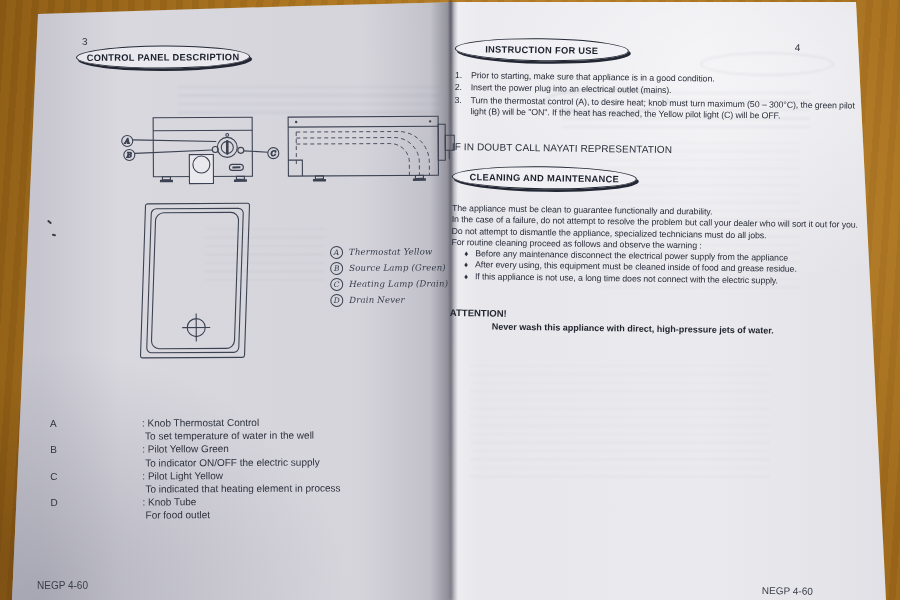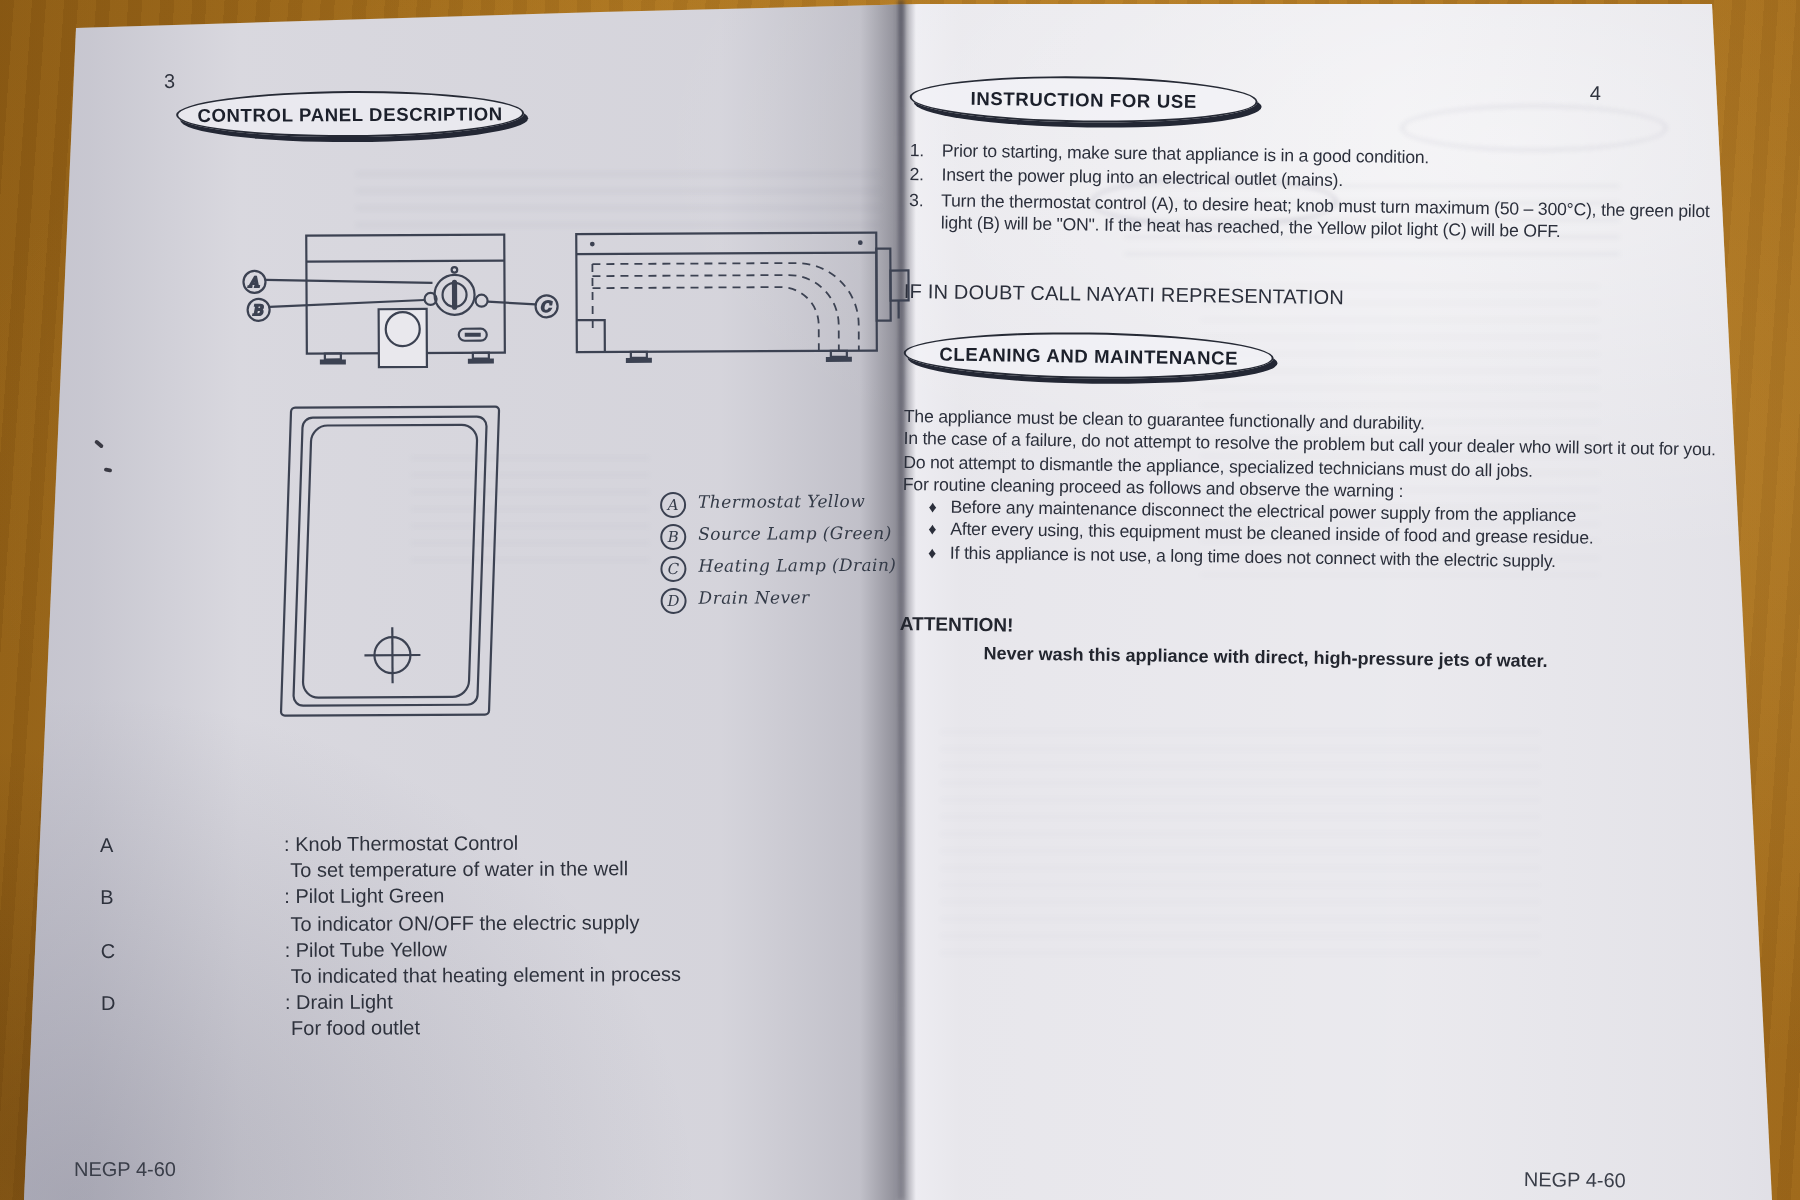--- a/index.html
+++ b/index.html
@@ -83,21 +83,21 @@
 <div class="bleed" style="left:600px;top:142px;width:200px;height:150px;opacity:.22;"></div>
 <div class="bleed" style="left:470px;top:365px;width:300px;height:115px;opacity:.2;"></div>
 <div class="bleed-oval" style="left:545px;top:88px;width:120px;height:22px;"></div>
 <div class="bleed-oval" style="left:700px;top:52px;width:130px;height:20px;opacity:.6;"></div>
 <div class="speck" style="left:47px;top:221px;width:5px;height:2px;transform:rotate(40deg);"></div>
 <div class="speck" style="left:52px;top:234px;width:4px;height:2px;transform:rotate(10deg);"></div>
 
 <div>
   <div class="t pagenum lrot" style="left:82px;top:36px;">3</div>
 
-  <div class="oval lrot" style="left:88px;top:46px;width:172px;height:21px;">CONTROL PANEL DESCRIPTION</div>
+  <div class="oval lrot" style="left:76px;top:46px;width:172px;height:21px;">CONTROL PANEL DESCRIPTION</div>
 
   <svg class="diagram lrot" width="345" height="290" viewBox="0 0 345 290" fill="none" stroke="#3c4252" stroke-width="1.1">
 
     <g>
       <rect x="38" y="23" width="99" height="59"></rect>
       <line x1="38" y1="36" x2="137" y2="36"></line>
       <circle cx="112" cy="40.5" r="1.4"></circle>
       <circle cx="112" cy="53" r="10"></circle>
       <circle cx="112" cy="53" r="6"></circle>
       <rect x="110.7" y="45.5" width="2.6" height="15" rx="1.3" fill="#3c4252" stroke="none"></rect>
@@ -178,29 +178,29 @@
       <span class="lbl">Drain Never</span>
     </div>
   </div>
 
   <div class="t desc lrot">
     <div>
       <span class="dkey">A</span><span>: Knob Thermostat Control</span>
       <div class="ddetail">To set temperature of water in the well</div>
     </div>
     <div>
-      <span class="dkey">B</span><span>: Pilot Light Green</span>
+      <span class="dkey">B</span><span>: Pilot Yellow Green</span>
       <div class="ddetail">To indicator ON/OFF the electric supply</div>
     </div>
     <div>
-      <span class="dkey">C</span><span>: Pilot Tube Yellow</span>
+      <span class="dkey">C</span><span>: Pilot Light Yellow</span>
       <div class="ddetail">To indicated that heating element in process</div>
     </div>
     <div>
-      <span class="dkey">D</span><span>: Drain Light</span>
+      <span class="dkey">D</span><span>: Knob Tube</span>
       <div class="ddetail">For food outlet</div>
     </div>
   </div>
 
   <div class="t footer" style="left:37px;top:580px;">NEGP 4-60</div>
 </div>
 
 <div>
   <div class="t pagenum rot" style="left:795px;top:42px;">4</div>
 

